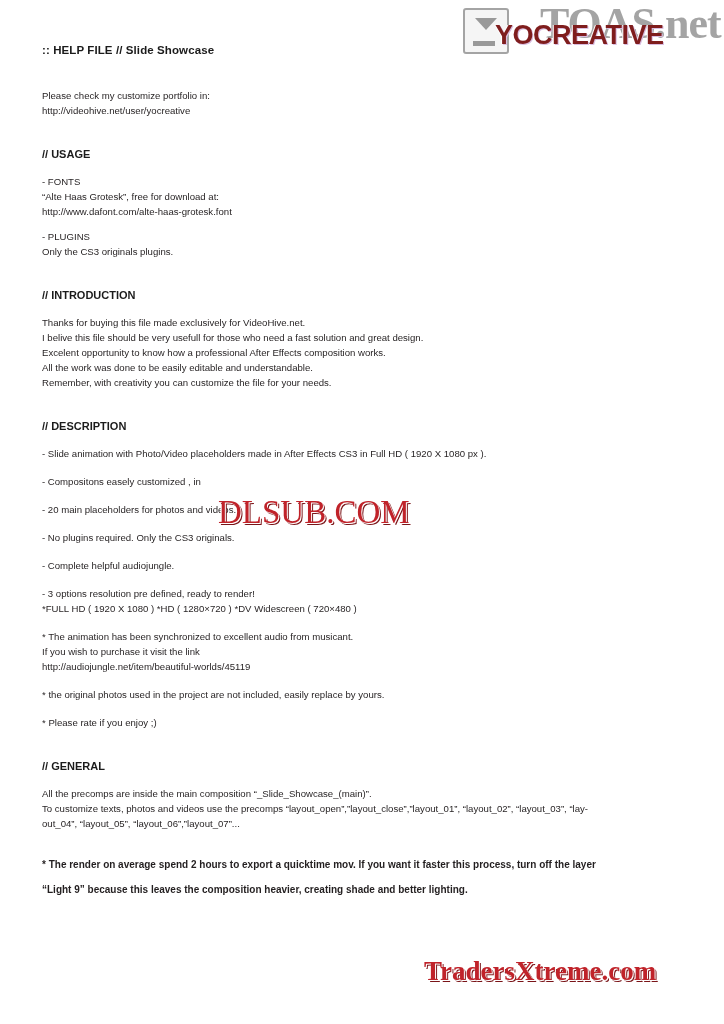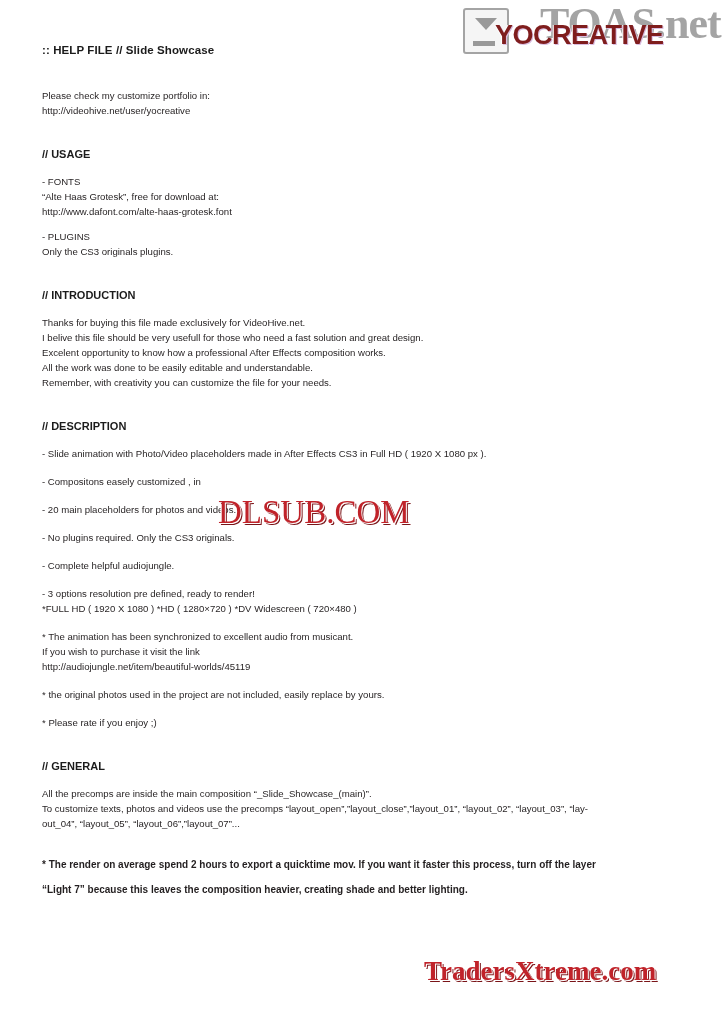--- a/index.html
+++ b/index.html
@@ -191,20 +191,20 @@
     <p class="line">* Please rate if you enjoy ;)</p>
 
     <div class="gap-xl"></div>
 
     <h2 class="section">// GENERAL</h2>
     <p class="line">All the precomps are inside the main composition “_Slide_Showcase_(main)”.</p>
     <p class="line">To customize texts, photos and videos use the precomps “layout_open”,”layout_close”,”layout_01”, “layout_02”, “layout_03”, “lay-</p>
     <p class="line">out_04”, “layout_05”, “layout_06”,”layout_07”...</p>
     <div class="gap-m"></div>
     <p class="bold-note">* The render on average spend 2 hours to export a quicktime mov.  If you want it faster this process, turn off the layer</p>
-    <p class="bold-note">  “Light 7” because this leaves the composition heavier, creating shade and better lighting.</p>
+    <p class="bold-note">  “Light 9” because this leaves the composition heavier, creating shade and better lighting.</p>
 
   </div>
 
   <div class="wm-dlsub">DLSUB.COM</div>
   <div class="wm-traders">TradersXtreme.com</div>
 
 </div>
 
 </body></html>

